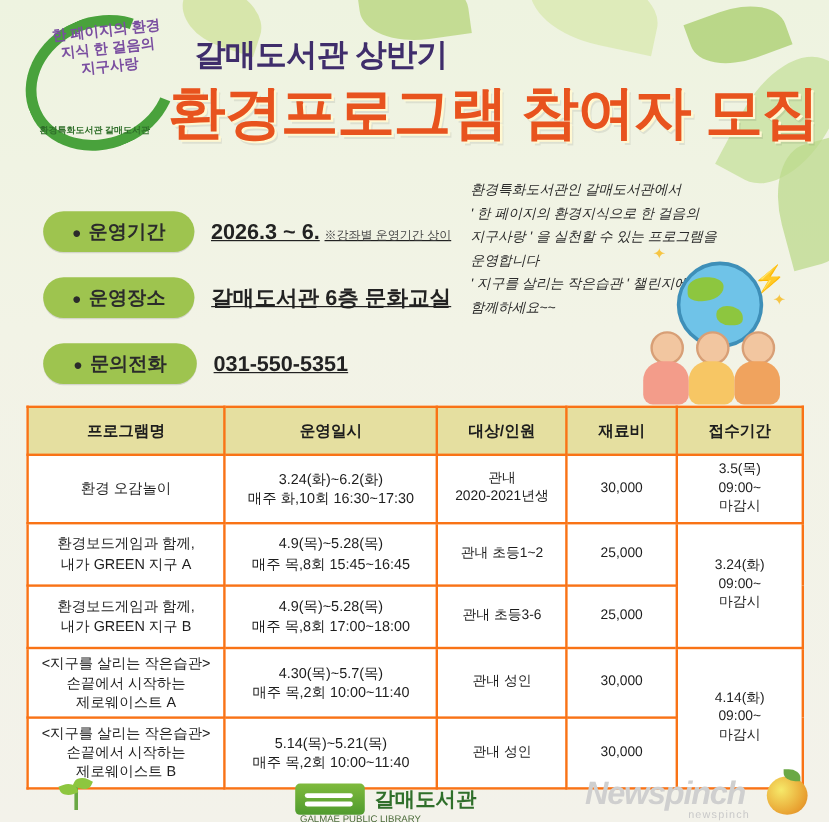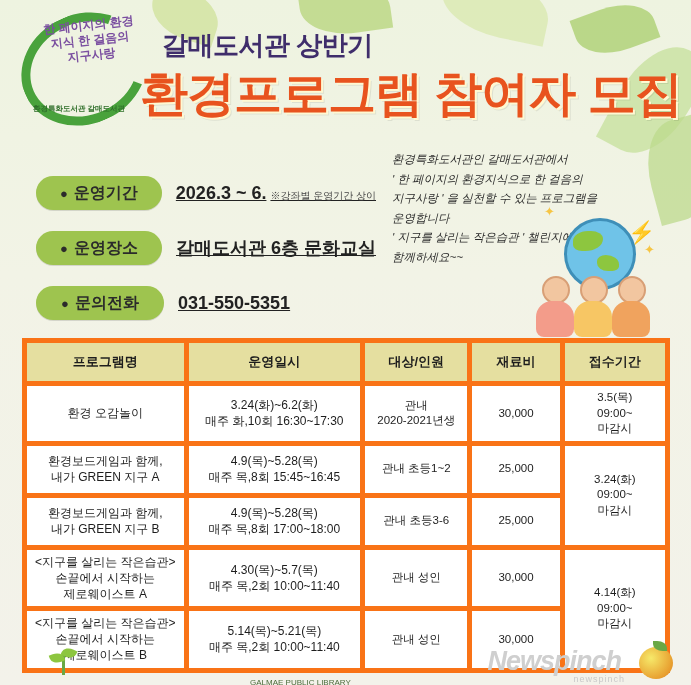--- a/index.html
+++ b/index.html
@@ -174,21 +174,21 @@
   table.prog {
     position: absolute;
     top: 338px; left: 22px;
     width: 648px;
     border-collapse: collapse;
     background: #fff;
     font-size: 12px;
     color: #1d1d1d;
   }
   table.prog th, table.prog td {
-    border: 5px solid #f97316;
+    border: 2px solid #f97316;
     text-align: center;
     vertical-align: middle;
     padding: 4px 2px;
     line-height: 1.35;
   }
   table.prog thead th {
     background: #e5dfa0;
     font-size: 13px;
     font-weight: bold;
     height: 30px;
@@ -400,19 +400,23 @@
       </tr>
     </tbody>
   </table>
 
   <div class="footer">
     <div class="sprout">
       <div class="stem"></div>
       <div class="lf a"></div>
       <div class="lf b"></div>
     </div>
+    <div class="foot-logo">
+      <div class="foot-mark"></div>
+      <div class="foot-name">갈매도서관</div>
+    </div>
     <div class="foot-sub">GALMAE PUBLIC LIBRARY</div>
     <div class="news">Newspinch</div>
     <div class="news-sub">newspinch</div>
     <div class="apple"></div>
   </div>
 
 </div>
 
 </body></html>

